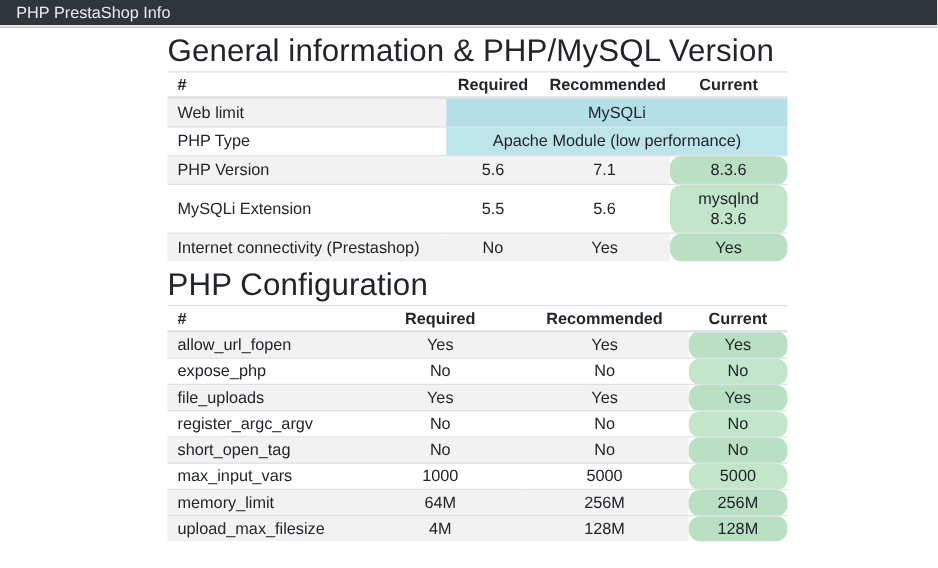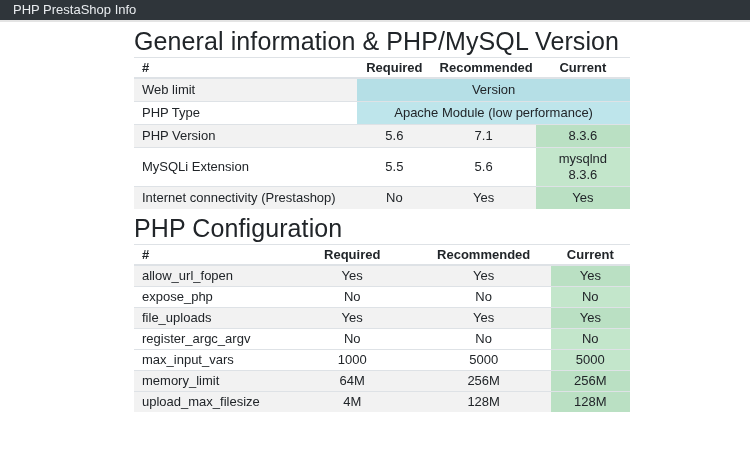--- a/index.html
+++ b/index.html
@@ -66,21 +66,21 @@
     padding: 3px 8px;
     line-height: 16px;
     text-align: center;
     color: #212529;
   }
   table.table-compact td { padding: 2px 8px; }
   table.info-table td.cell-label { text-align: left; }
   tr.striped td { background-color: #f2f2f2; }
   td.cell-info { background-color: #bee5eb; }
   tr.striped td.cell-info { background-color: #b5dfe6; }
-  td.cell-current { background-color: #c3e6cb; }
+  td.cell-current { background-color: #c3e6cb; border-radius: 9px; }
   tr.striped td.cell-current { background-color: #bae0c3; }
 </style>
 </head>
 <body>
 
 <div class="page">
 
   <div class="navbar">
     <a class="navbar-brand" href="#">PHP PrestaShop Info</a>
   </div>
@@ -100,21 +100,21 @@
         <tr>
           <th class="col-label">#</th>
           <th>Required</th>
           <th>Recommended</th>
           <th>Current</th>
         </tr>
       </thead>
       <tbody>
           <tr class="striped">
             <td class="cell-label">Web limit</td>
-            <td class="cell-info" colspan="3">Version</td>
+            <td class="cell-info" colspan="3">MySQLi</td>
           </tr>
           <tr>
             <td class="cell-label">PHP Type</td>
             <td class="cell-info" colspan="3">Apache Module (low performance)</td>
           </tr>
           <tr class="striped">
             <td class="cell-label">PHP Version</td>
             <td>5.6</td>
             <td>7.1</td>
             <td class="cell-current">8.3.6</td>
@@ -169,20 +169,26 @@
             <td>Yes</td>
             <td>Yes</td>
             <td class="cell-current">Yes</td>
           </tr>
           <tr>
             <td class="cell-label">register_argc_argv</td>
             <td>No</td>
             <td>No</td>
             <td class="cell-current">No</td>
           </tr>
+          <tr class="striped">
+            <td class="cell-label">short_open_tag</td>
+            <td>No</td>
+            <td>No</td>
+            <td class="cell-current">No</td>
+          </tr>
           <tr>
             <td class="cell-label">max_input_vars</td>
             <td>1000</td>
             <td>5000</td>
             <td class="cell-current">5000</td>
           </tr>
           <tr class="striped">
             <td class="cell-label">memory_limit</td>
             <td>64M</td>
             <td>256M</td>

